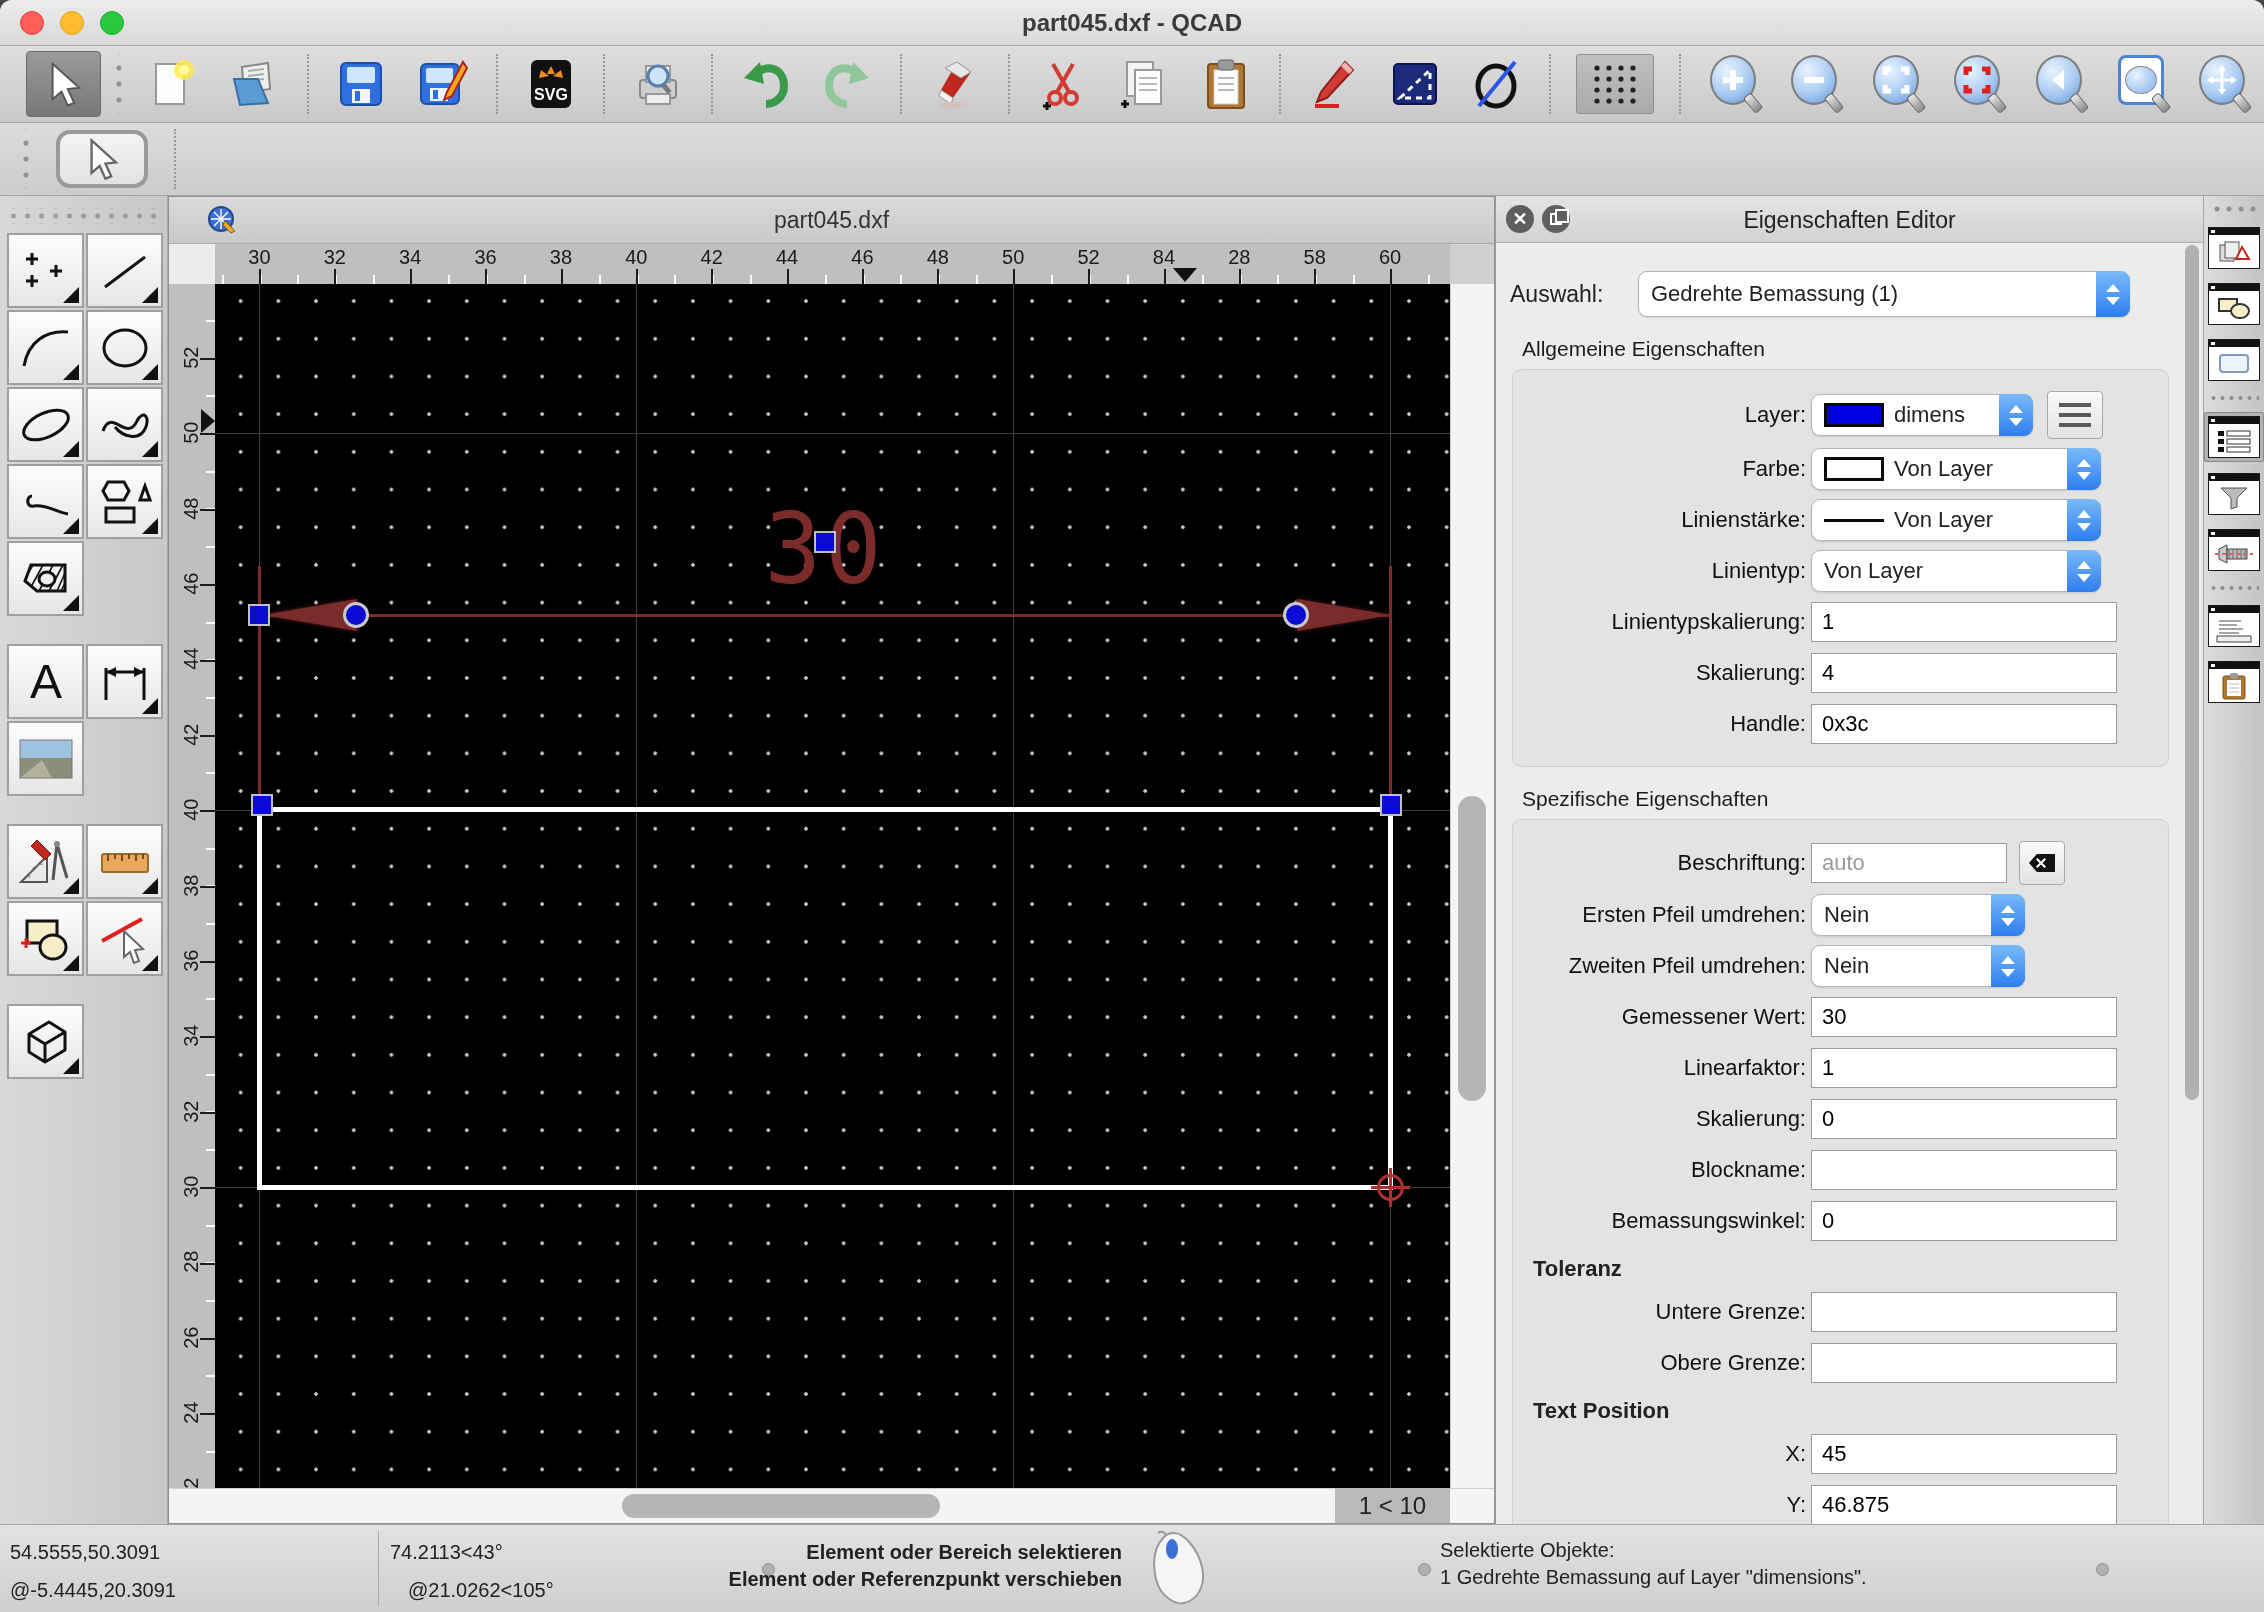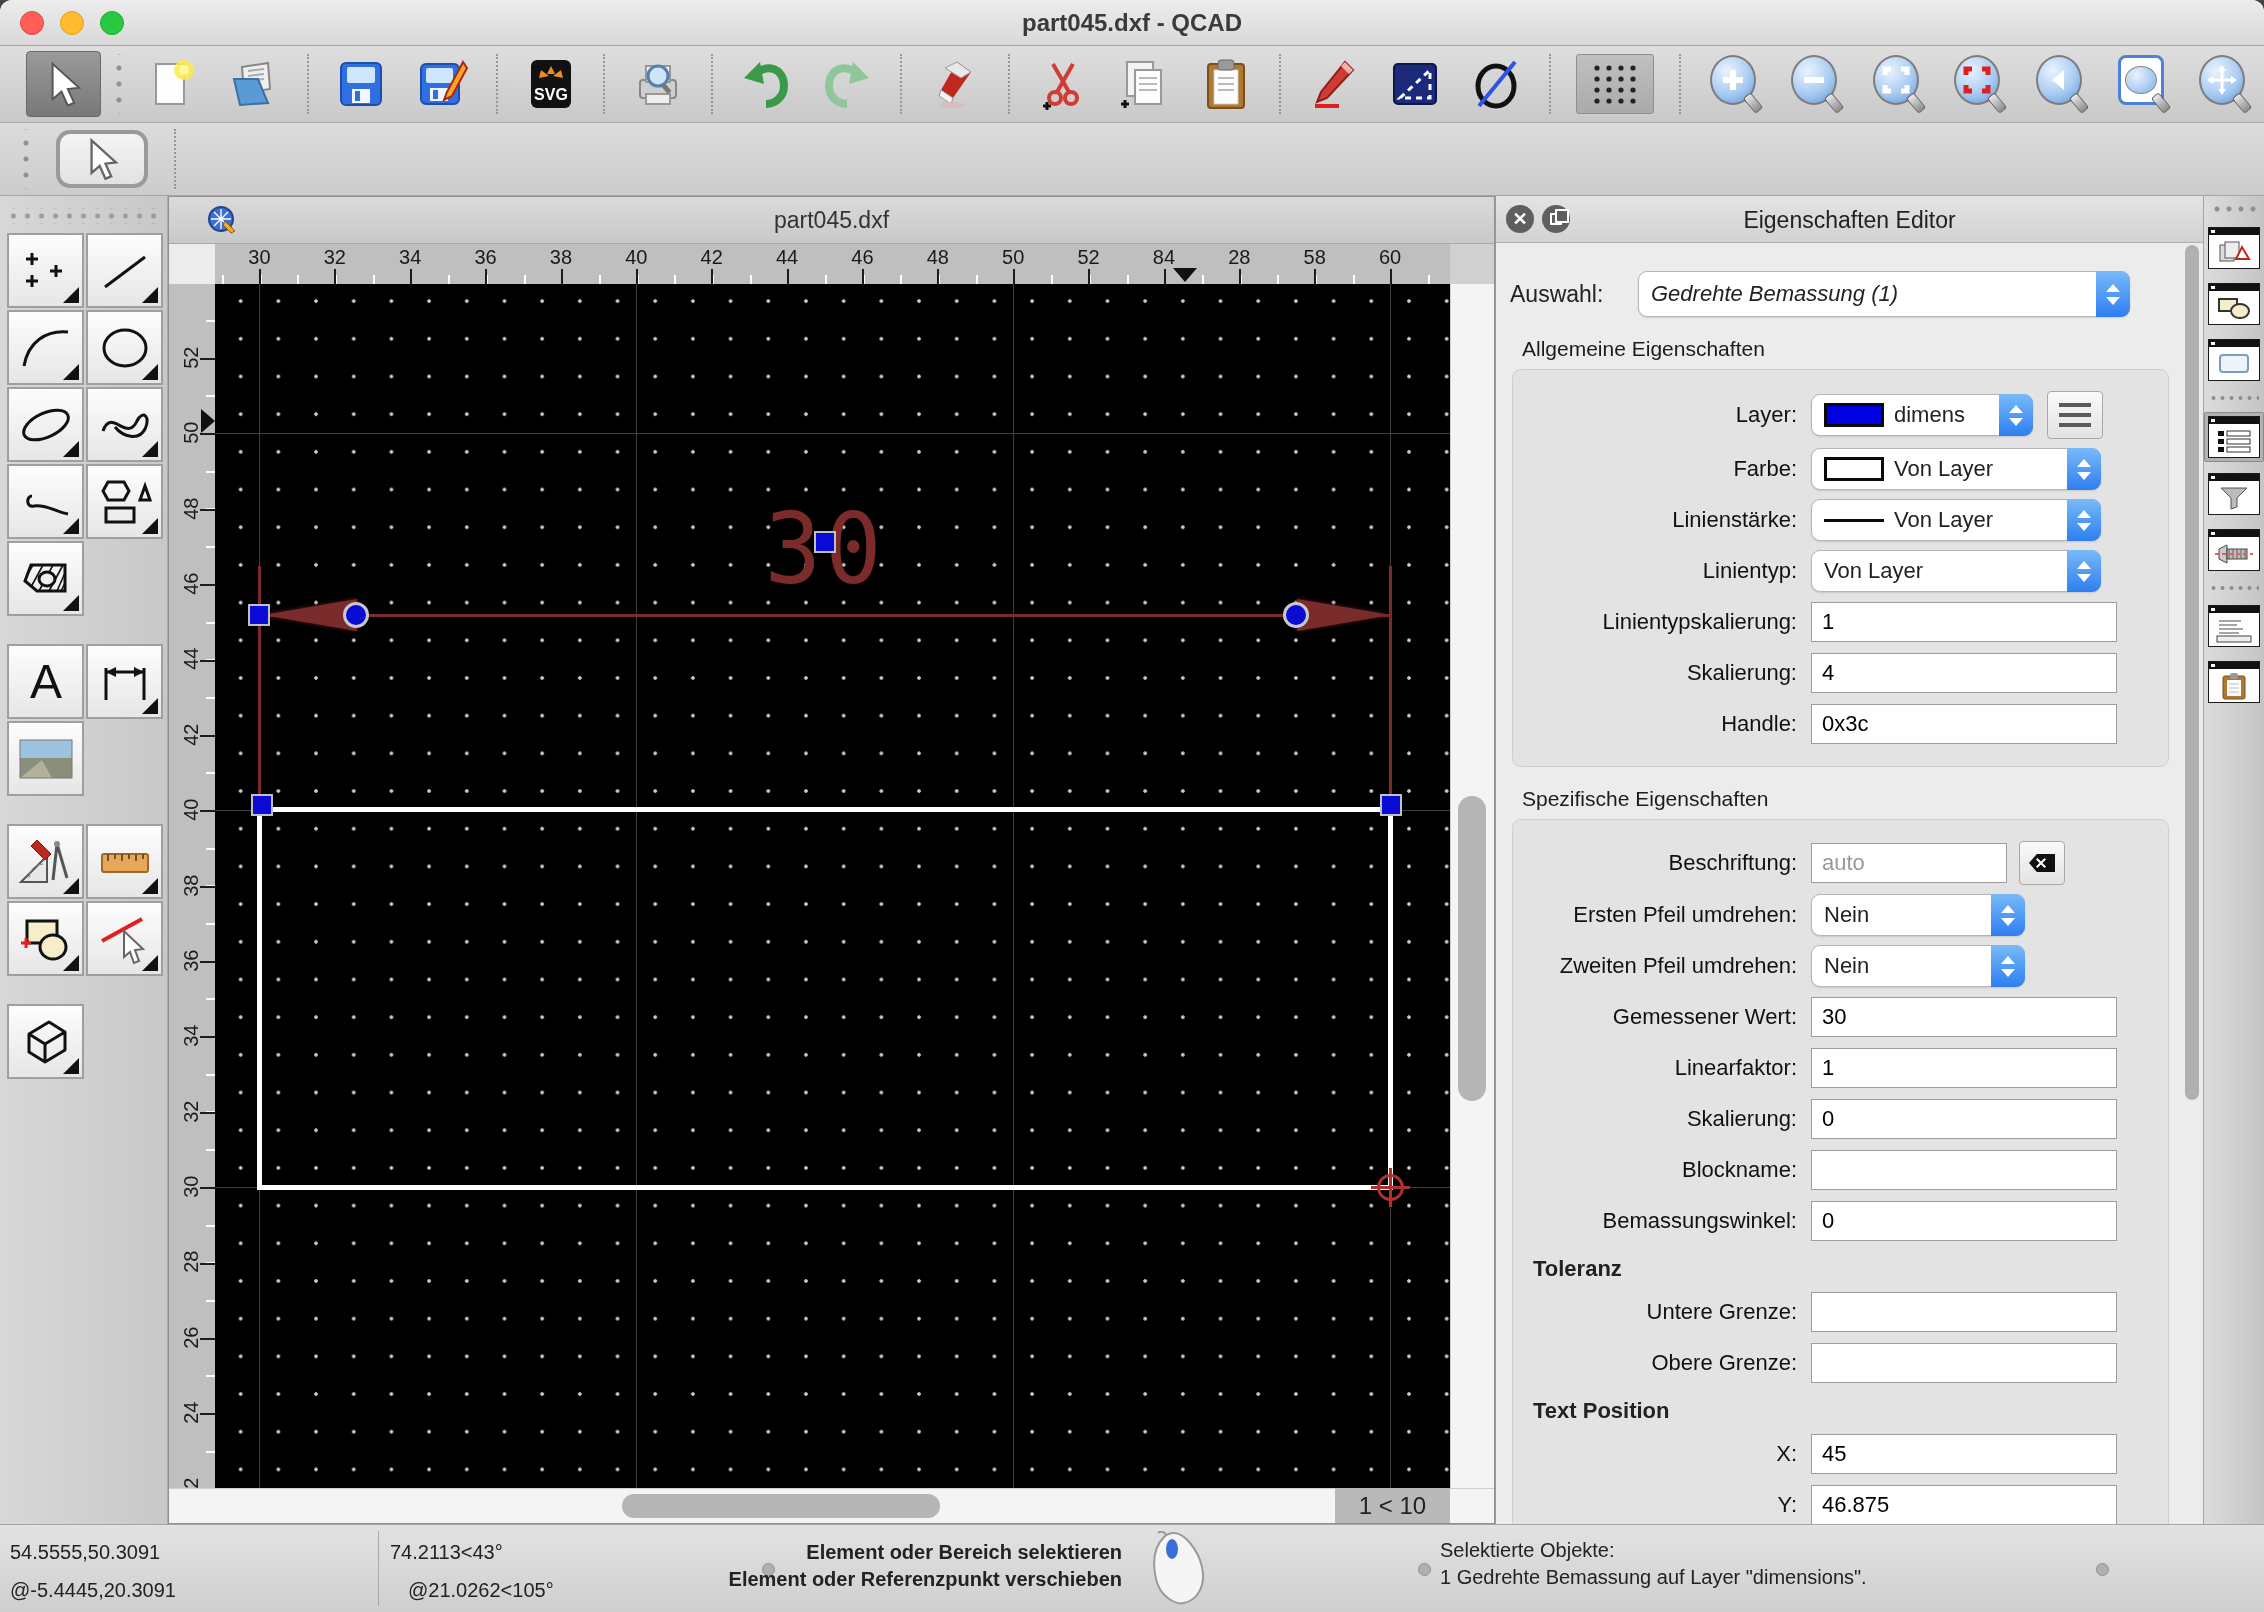--- a/index.html
+++ b/index.html
@@ -146,26 +146,26 @@
   .dd { height:42px; background:#fff; border:1px solid #b5b5b5; border-radius:9px;
     display:flex; align-items:center; position:relative; padding:0 40px 0 12px;
     box-shadow:0 1px 2px rgba(0,0,0,.12); font-size:22px; }
   .dd .stepper { position:absolute; right:-1px; top:-1px; bottom:-1px; width:34px;
     border-radius:0 9px 9px 0; background:linear-gradient(#79baf9,#2e7ef0);
     display:flex; flex-direction:column; align-items:center; justify-content:center; gap:5px; }
   .dd .stepper .up { border-left:7px solid transparent; border-right:7px solid transparent;
     border-bottom:8px solid #fff; }
   .dd .stepper .dn { border-left:7px solid transparent; border-right:7px solid transparent;
     border-top:8px solid #fff; }
-  .dd-auswahl { width:492px; height:46px;font-style:italic; }
+  .dd-auswahl { width:492px; height:46px; }
   .sect { font-size:21px; color:#1c1c1c; margin:6px 0 8px 26px; }
   .pgroup { background:#e3e3e3; border:1px solid #cfcfcf; border-radius:9px;
     margin:0 14px 20px 16px; padding:12px 12px 12px 6px; }
   .prow { display:flex; align-items:center; margin:9px 0; min-height:42px; }
-  .plabel { width:292px; text-align:right; padding-right:14px; font-size:22px; color:#111; flex:none; }
+  .plabel { width:292px; text-align:right; padding-right:5px; font-size:22px; color:#111; flex:none; }
   .phead { font-size:22px; font-weight:bold; margin:14px 0 4px 14px; }
   .pin { height:40px; border:1px solid #9c9c9c; background:#fff; font-size:22px;
     font-family:"Liberation Sans", sans-serif; padding:0 10px; width:306px; }
   .pin::placeholder { color:#9a9a9a; }
   .pin.short { width:196px; }
   .swatch { width:60px; height:24px; border:3px solid #0a0a0a; margin-right:10px; flex:none; }
   .swatch.blue { background:#0000e0; }
   .swatch.white { background:#fff; }
   .swatch-line { width:60px; height:0; border-top:3px solid #0a0a0a; margin-right:10px; flex:none; }
   .hamb { width:56px; height:48px; margin-left:14px; border:1px solid #a8a8a8; border-radius:4px;

